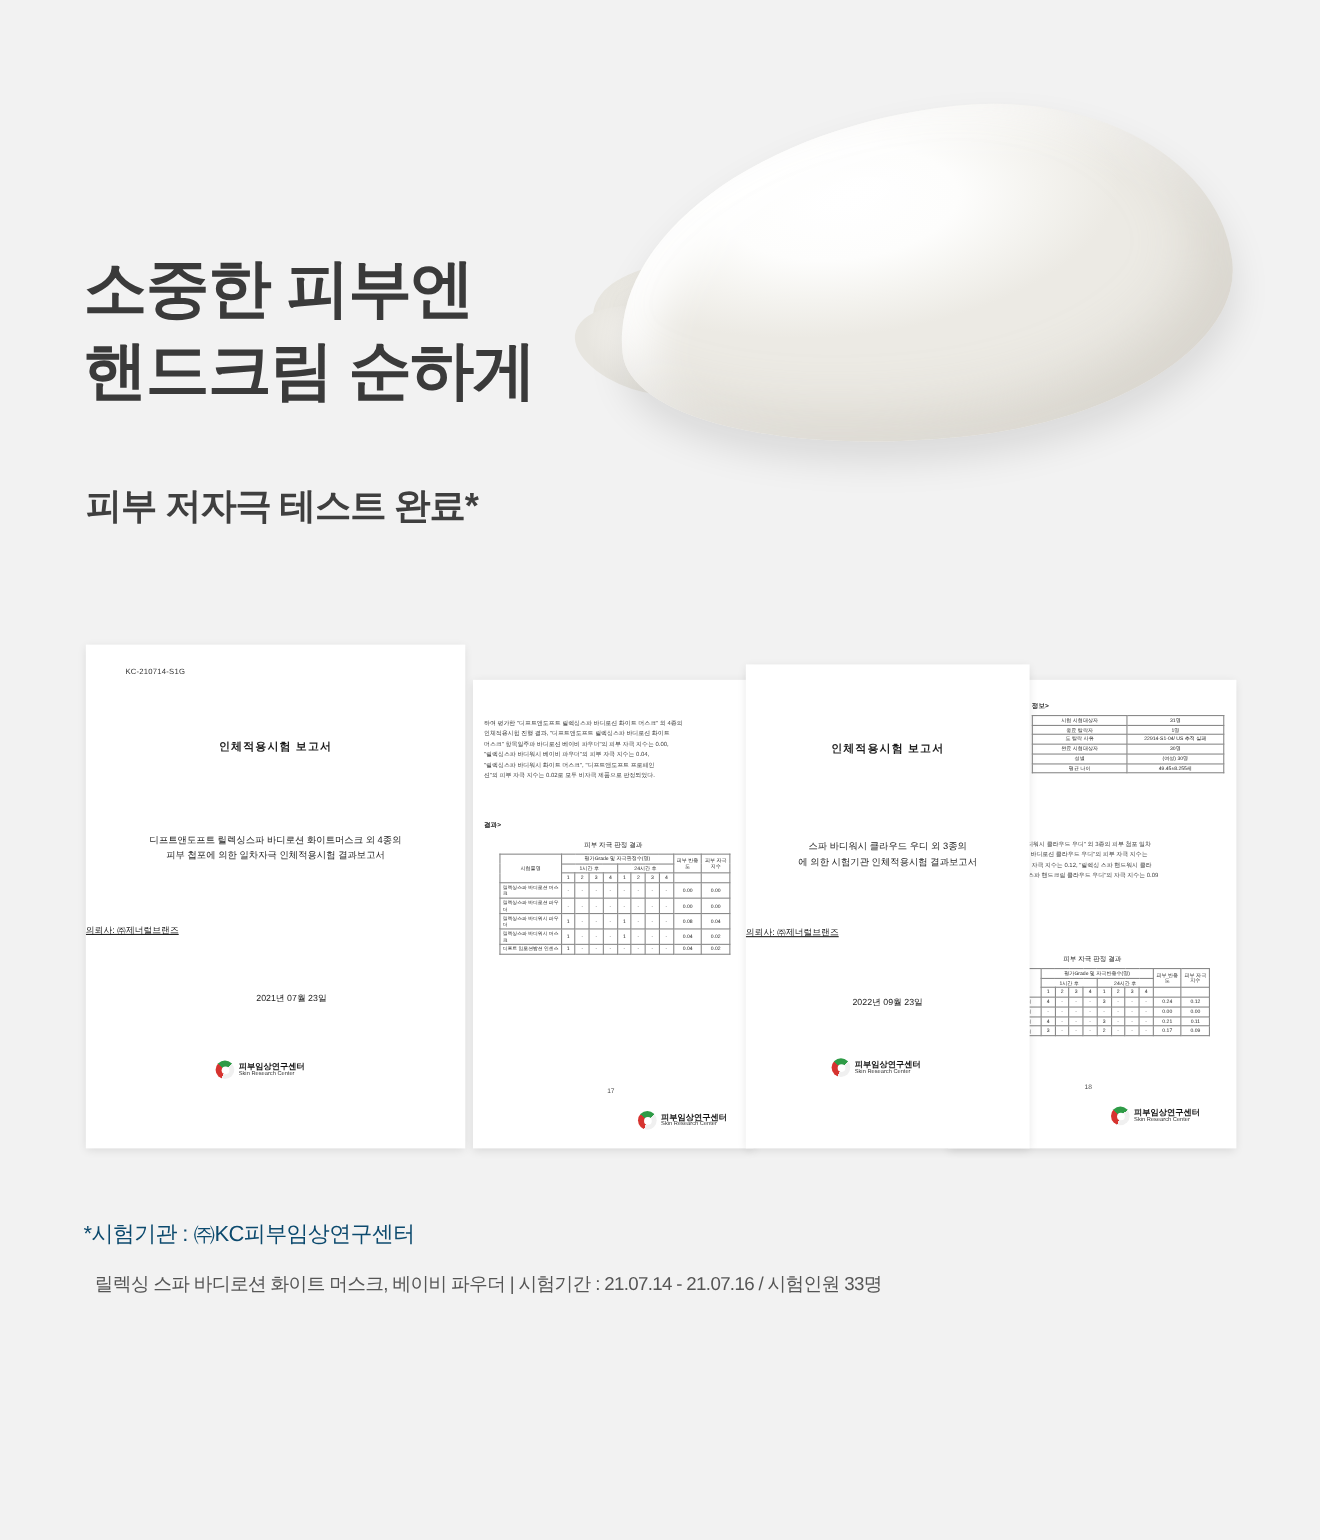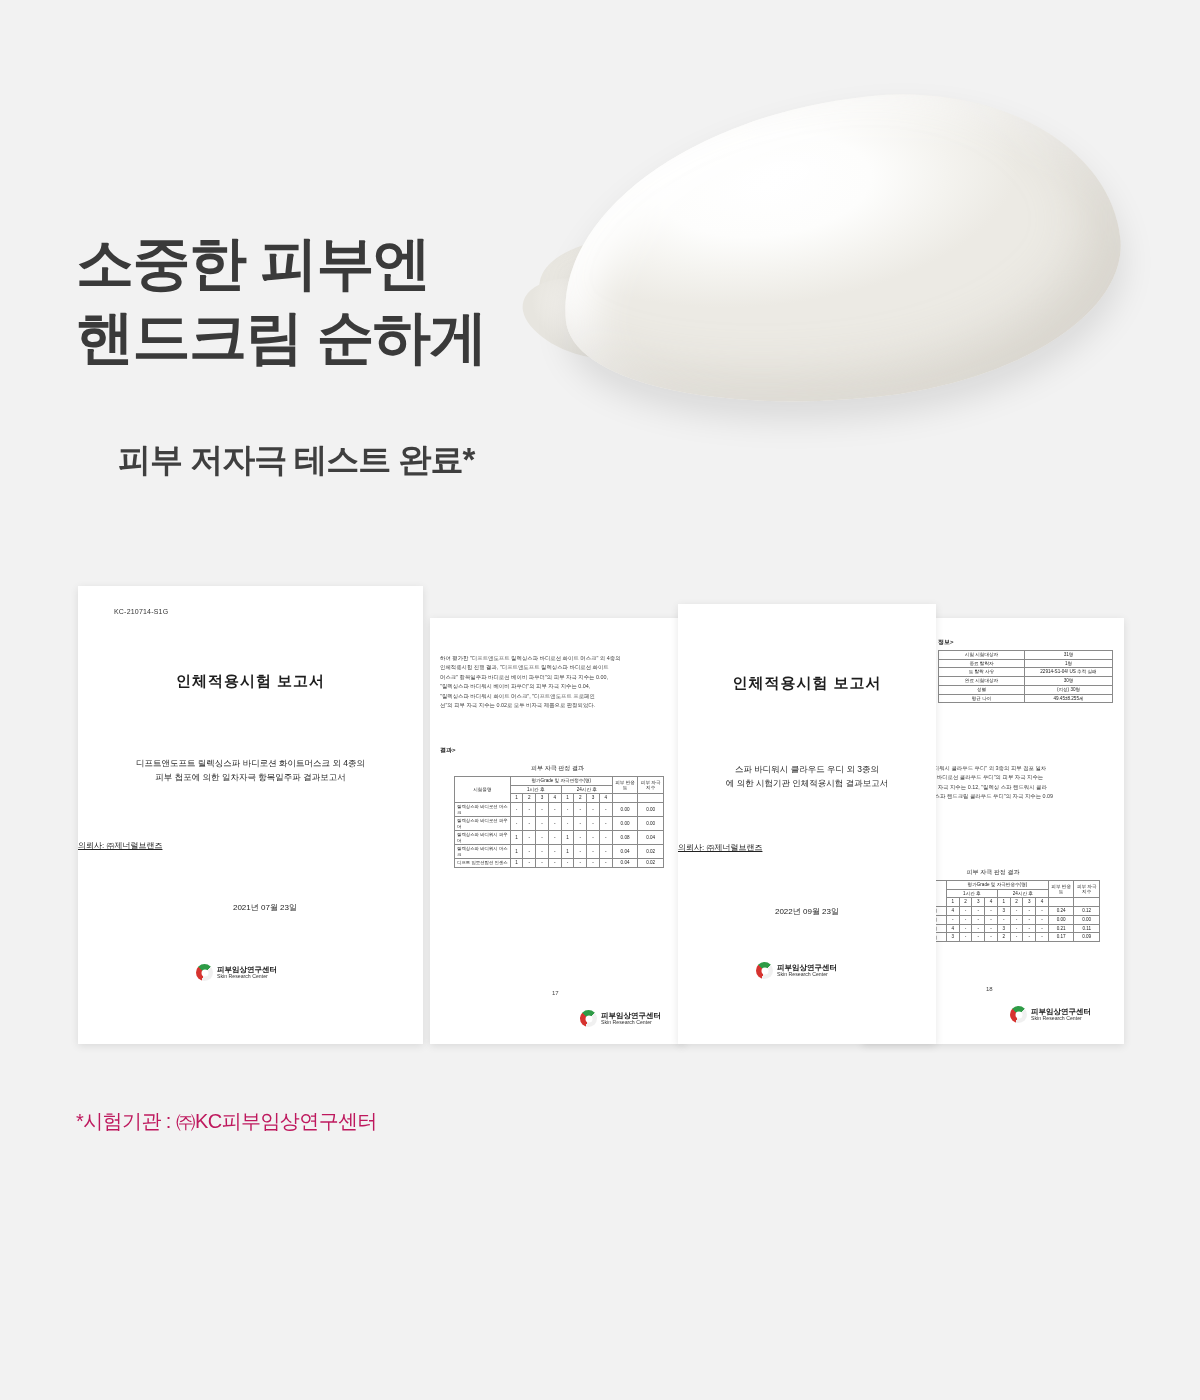--- a/index.html
+++ b/index.html
@@ -90,21 +90,20 @@
   }
   .subhead {
     position: absolute;
     left: 78px;
     top: 438px;
     font-size: 33px;
     font-weight: bold;
     color: #3f3f3f;
     letter-spacing: -1px;
     z-index: 3;
-    margin-left: 40px;
   }
 
   
   .docs {
     position: absolute;
     left: 78px;
     top: 586px;
     width: 1046px;
     height: 470px;
   }
@@ -127,21 +126,21 @@
     position: absolute;
     left: 36px; top: 22px;
     font-size: 7px;
     color: #333;
     letter-spacing: 0.2px;
   }
   .doc-title {
     position: absolute;
     left: 0; right: 0;
     text-align: center;
-    font-size: 15px;
+    font-size: 10px;
     font-weight: bold;
     color: #1d1d1d;
     letter-spacing: 1px;
   }
   .doc-sub {
     position: absolute;
     left: 16px; right: 16px;
     text-align: center;
     font-size: 8.5px;
     line-height: 1.65;
@@ -239,21 +238,21 @@
 
   
   .footnotes {
     position: absolute;
     left: 76px;
     top: 1108px;
     width: 1060px;
   }
   .fn-title {
     font-size: 20px;
-    color: #be185d;
+    color: #0c4a6e;
     letter-spacing: -0.6px;
     margin-bottom: 18px;
   }
   .fn-line {
     font-size: 17px;
     color: #555;
     letter-spacing: -0.6px;
     line-height: 1.75;
     padding-left: 10px;
   }
@@ -273,21 +272,21 @@
 핸드크림 순하게</h1>
 </div>
 <div class="subhead">피부 저자극 테스트 완료*</div>
 
 <div class="docs">
 
   <div class="page p1">
     <div class="doc-code">KC-210714-S1G</div>
     <div class="doc-title" style="top:86px;">인체적용시험  보고서</div>
     <div class="doc-sub" style="top:170px;">디프트앤도프트 릴렉싱스파 바디로션 화이트머스크 외 4종의
-피부 첩포에 의한 일차자극 항목일주파 결과보고서</div>
+피부 첩포에 의한 일차자극 인체적용시험 결과보고서</div>
     <div class="doc-client" style="top:254px;">의뢰사: ㈜제너럴브랜즈</div>
     <div class="doc-date" style="top:316px;margin-left:29px;">2021년 07월 23일</div>
     <div class="logo" style="left:118px; top:378px;">
       <span class="mark"></span>
       <span class="txt">
         <span class="ko">피부임상연구센터</span>
         <span class="en">Skin Research Center</span>
       </span>
     </div>
   </div>
@@ -587,13 +586,14 @@
       <span class="txt">
         <span class="ko">피부임상연구센터</span>
         <span class="en">Skin Research Center</span>
       </span>
     </div>
   </div>
 </div>
 
 <div class="footnotes">
   <div class="fn-title">*시험기관 : ㈜KC피부임상연구센터</div>
+  <div class="fn-line">릴렉싱 스파 바디로션 화이트 머스크, 베이비 파우더  |  시험기간 : 21.07.14 - 21.07.16 / 시험인원 33명</div>
 </div>
 
 </body></html>

